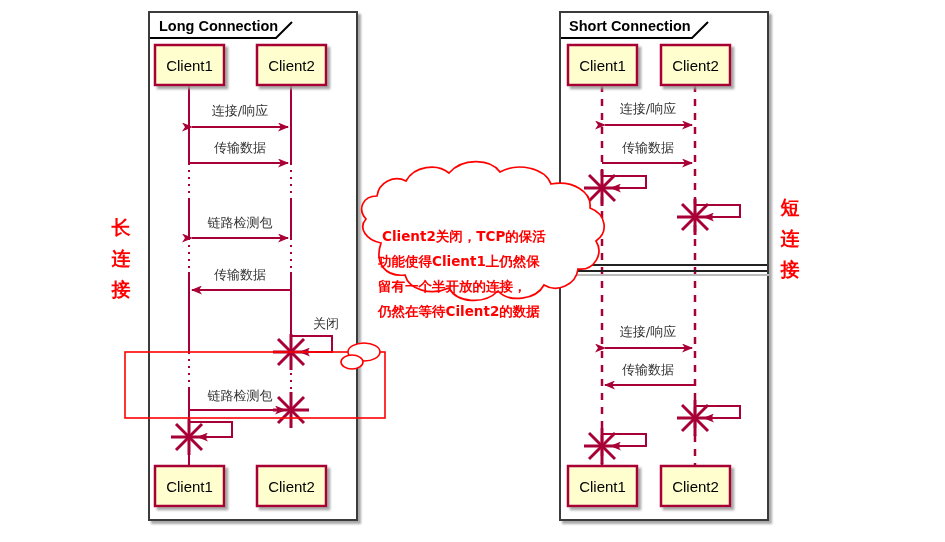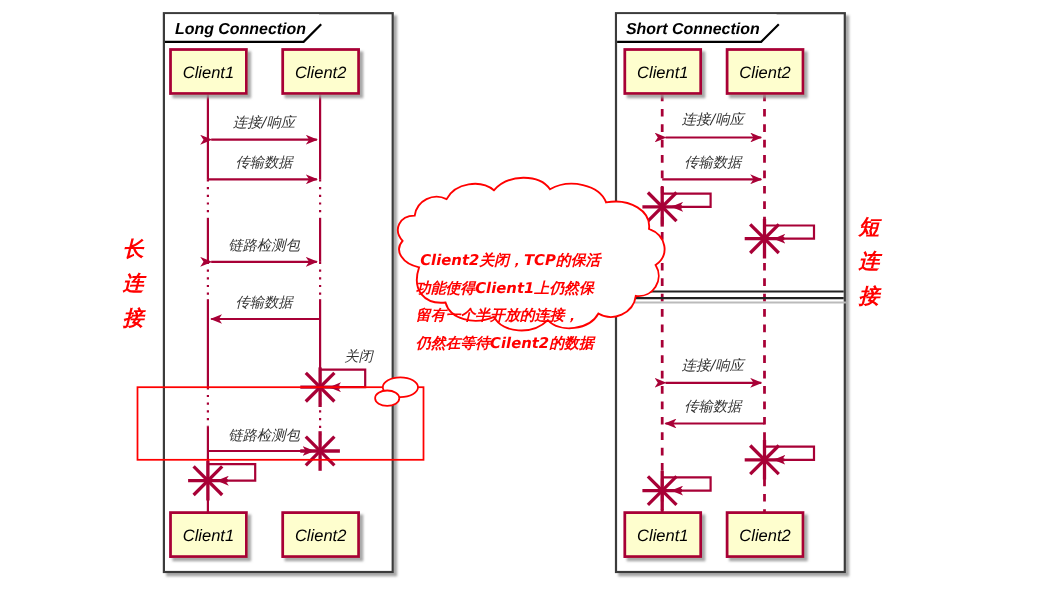--- a/index.html
+++ b/index.html
@@ -1,20 +1,20 @@
 <!DOCTYPE html>
 <html><head>
 <meta charset="utf-8">
 <style>
   html,body{margin:0;padding:0;background:#ffffff;}
   body{
     width:945px;height:542px;position:relative;overflow:hidden;
     font-family:"Liberation Sans","DejaVu Sans",sans-serif;
   }
-  #stage{position:absolute;left:0;top:0;width:804px;height:542px;font-style:italic;}
+  #stage{position:absolute;left:0;top:0;width:804px;height:542px;}
   #stage svg{position:absolute;left:0;top:0;}
   .vlabel{
     position:absolute;color:#FF0000;font-weight:bold;font-size:19px;
     line-height:31px;text-align:center;width:34px;
     font-family:"DejaVu Sans","Liberation Sans",sans-serif;
   }
   .vlabel span{display:block;}
 </style>
 </head>
 <body>

